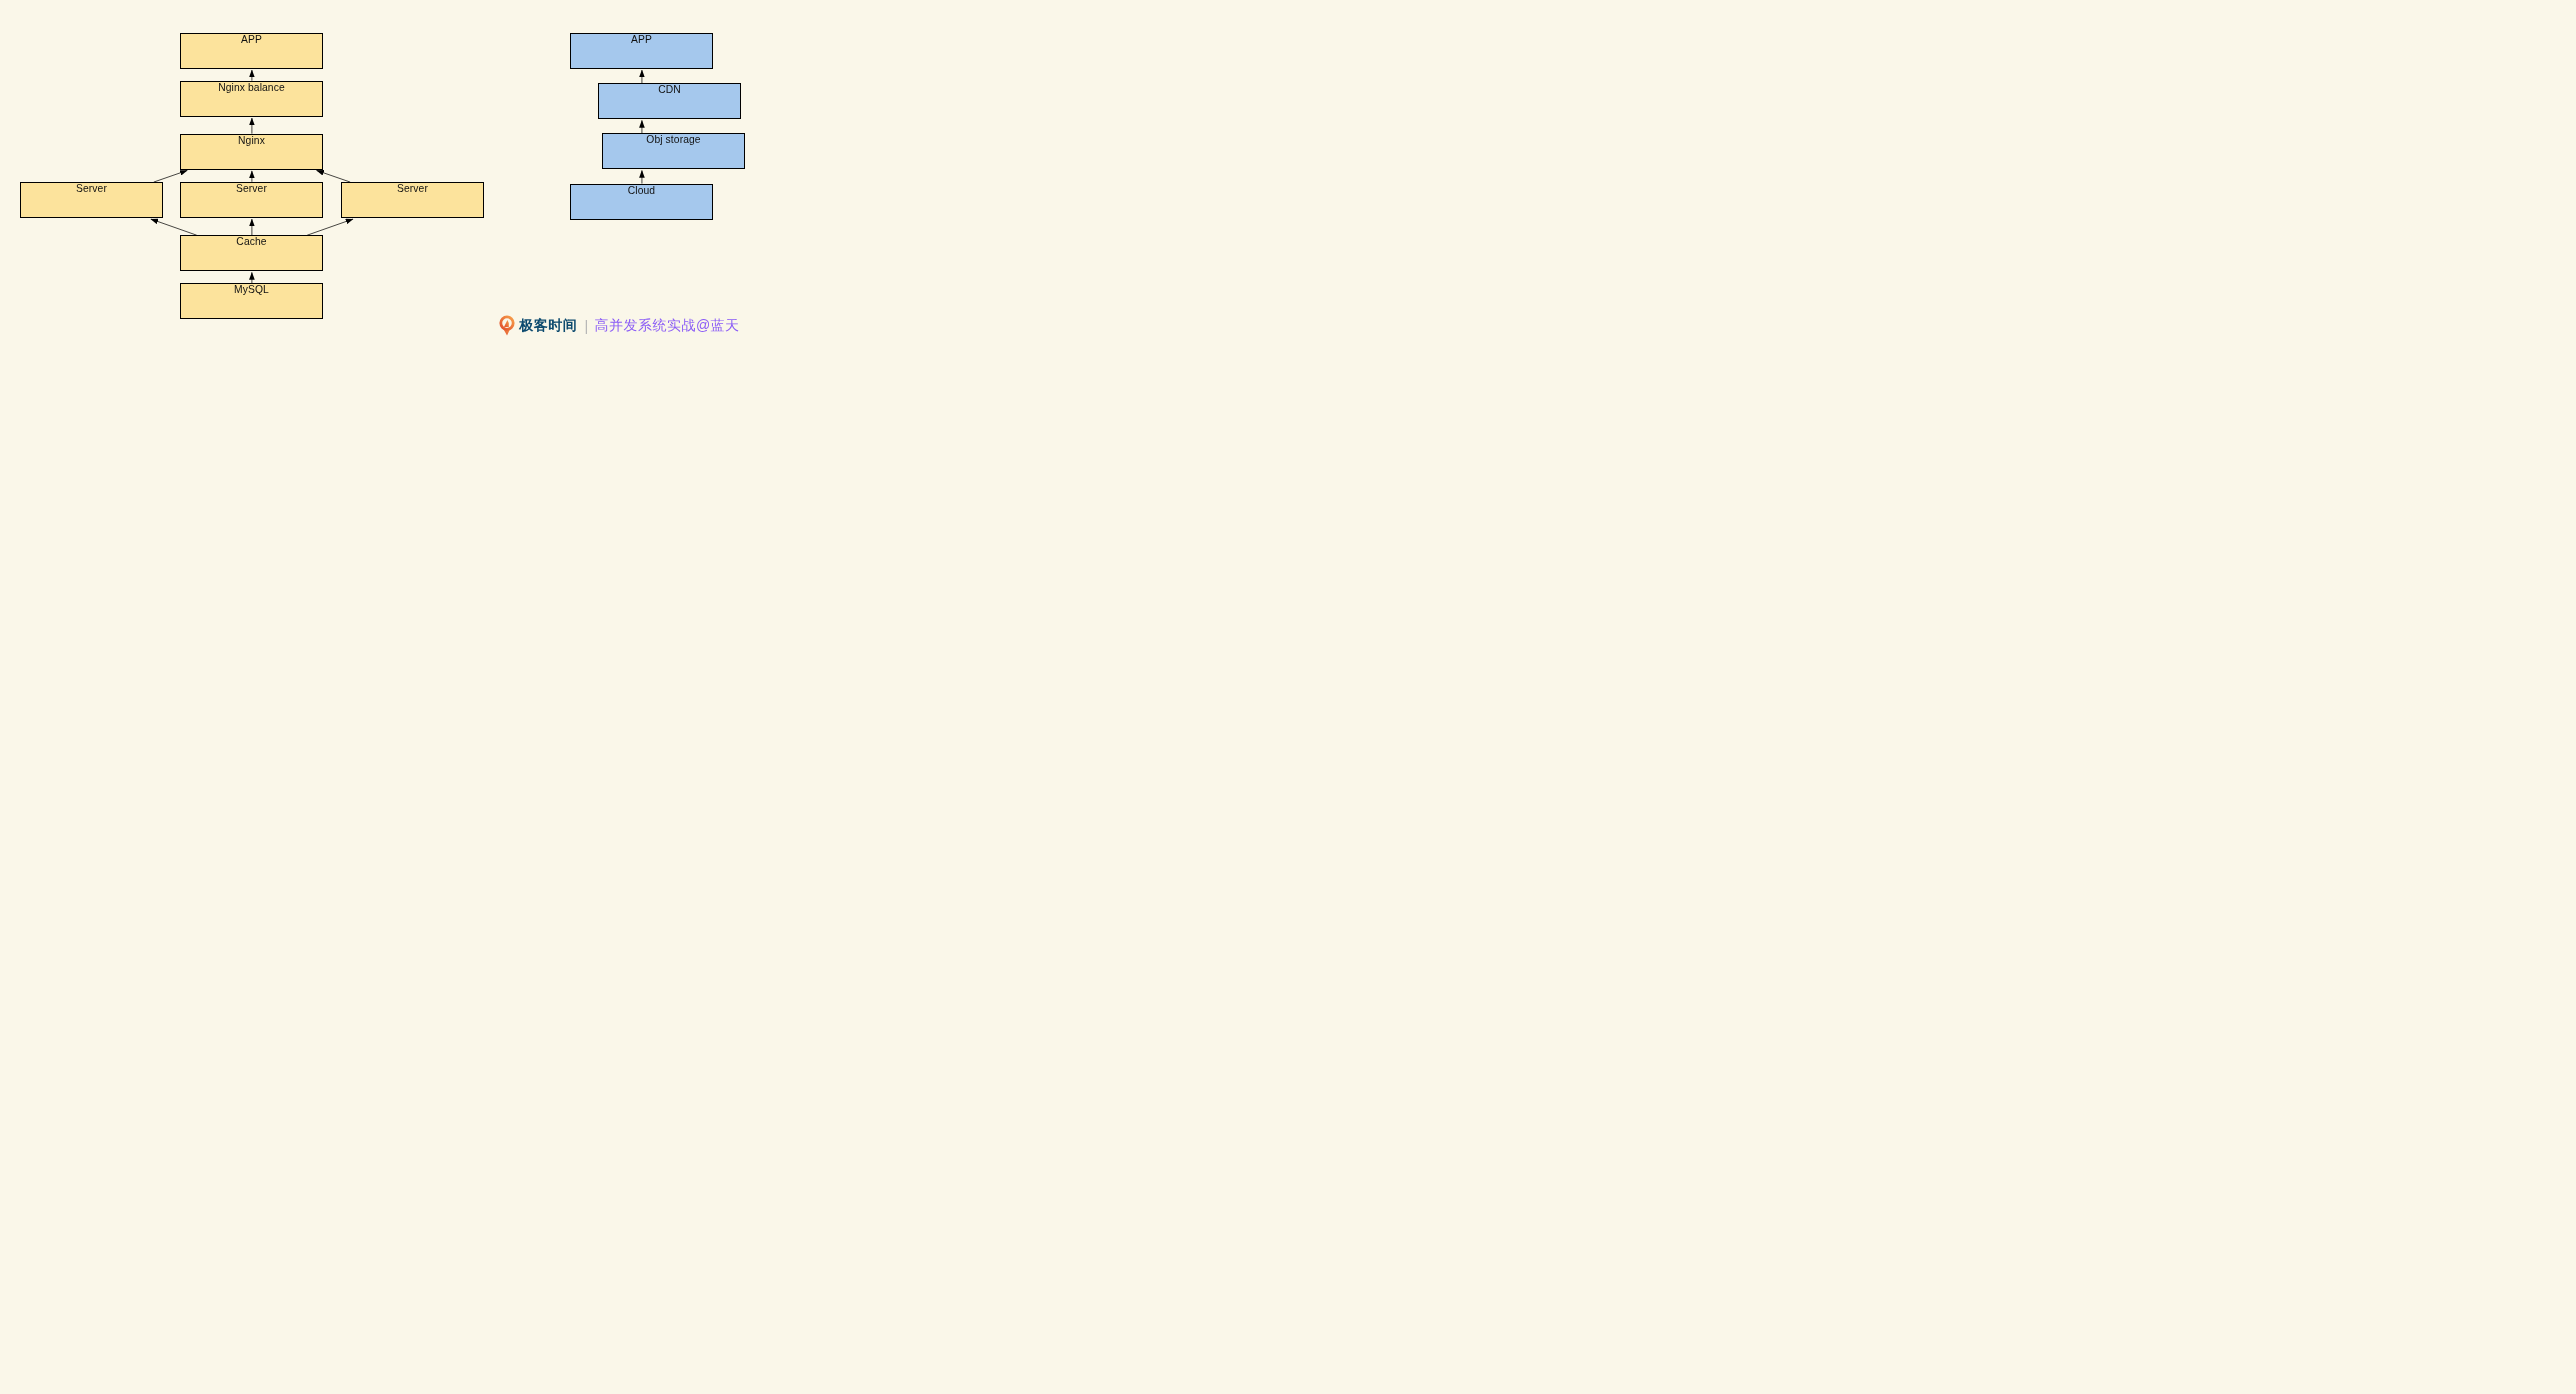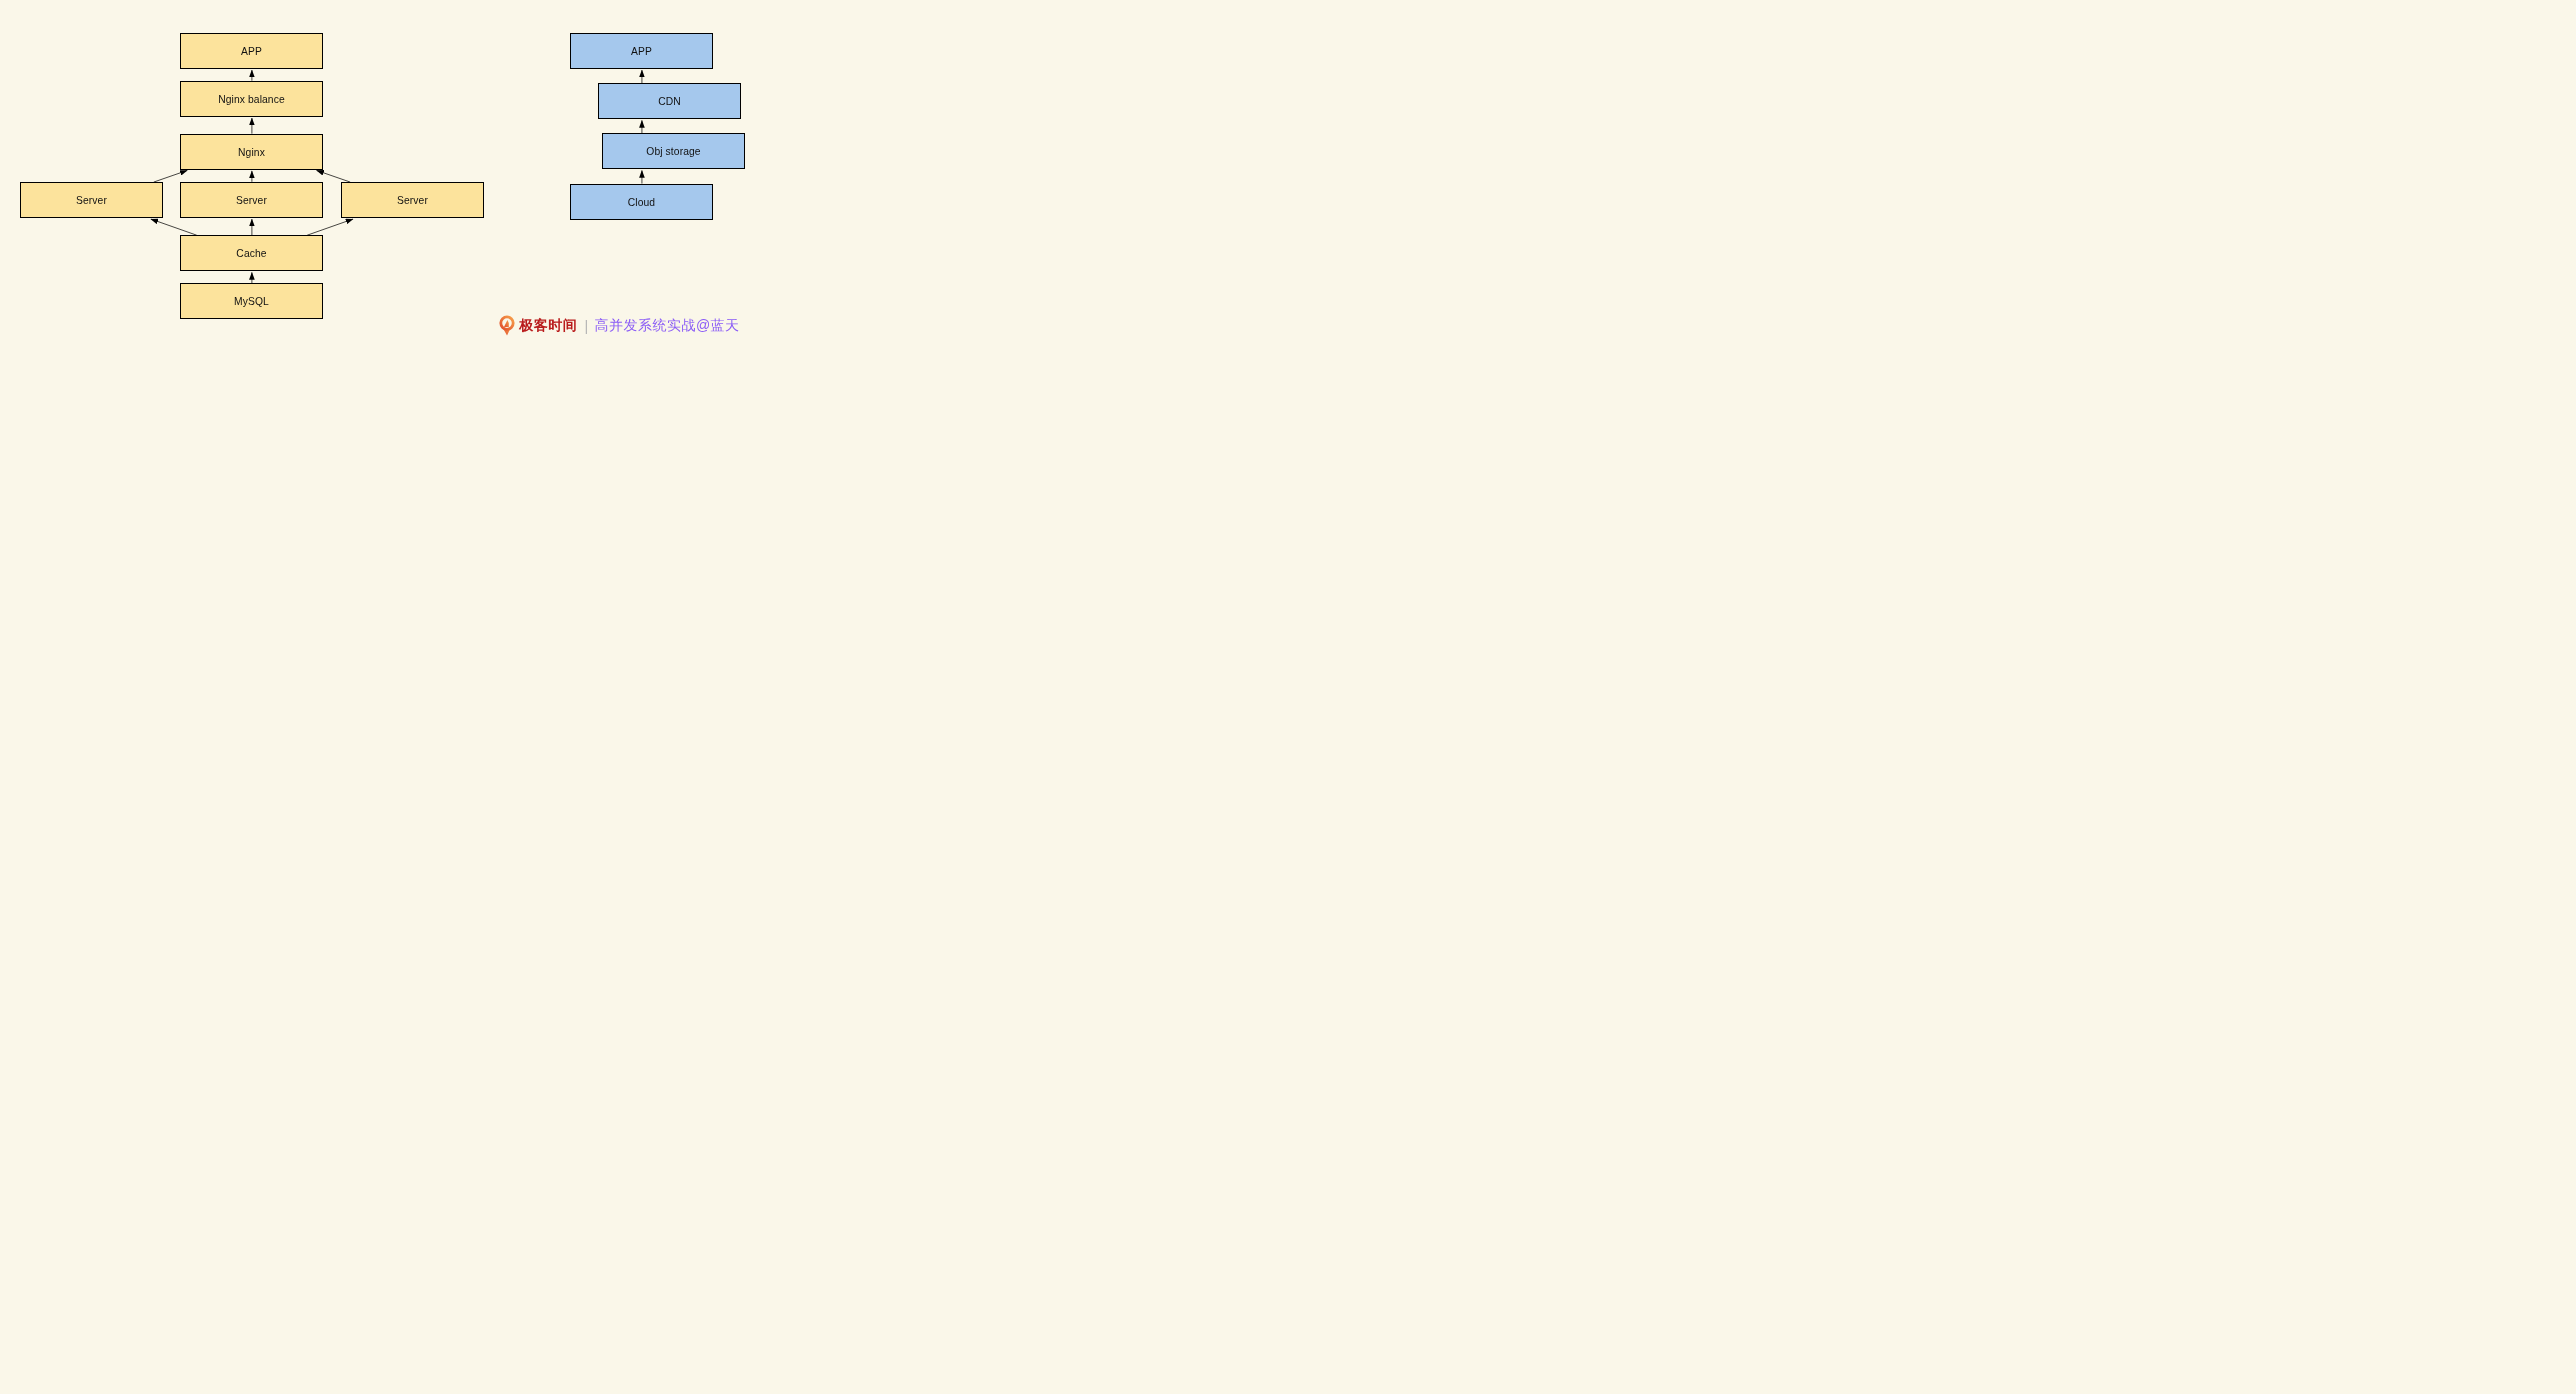--- a/index.html
+++ b/index.html
@@ -20,21 +20,20 @@
     left: 0; top: 0;
     width: 754px;
     height: 349px;
     pointer-events: none;
   }
   .node {
     position: absolute;
     box-sizing: border-box;
     border: 0.8px solid #000000;
     display: flex;
-    align-items: center;
     justify-content: center;
     width: 143px;
     height: 36px;
   }
   .node.yellow { background: #FCE39C; }
   .node.blue   { background: #A5C8ED; }
   .node-label {
     font-size: 10.3px;
     font-weight: 400;
     color: #111111;
@@ -51,21 +50,21 @@
   }
   .wm-logo {
     width: 16px;
     height: 21px;
     margin-right: 4.6px;
     flex: 0 0 auto;
   }
   .wm-brand {
     font-size: 14px;
     font-weight: 700;
-    color: #b91c1c;
+    color: #0c4a6e;
     letter-spacing: 0.5px;
     white-space: nowrap;
   }
   .wm-divider {
     font-size: 14.4px;
     font-weight: 300;
     color: #B5B5B5;
     margin: 0 6.2px 0 7.2px;
   }
   .wm-course {

